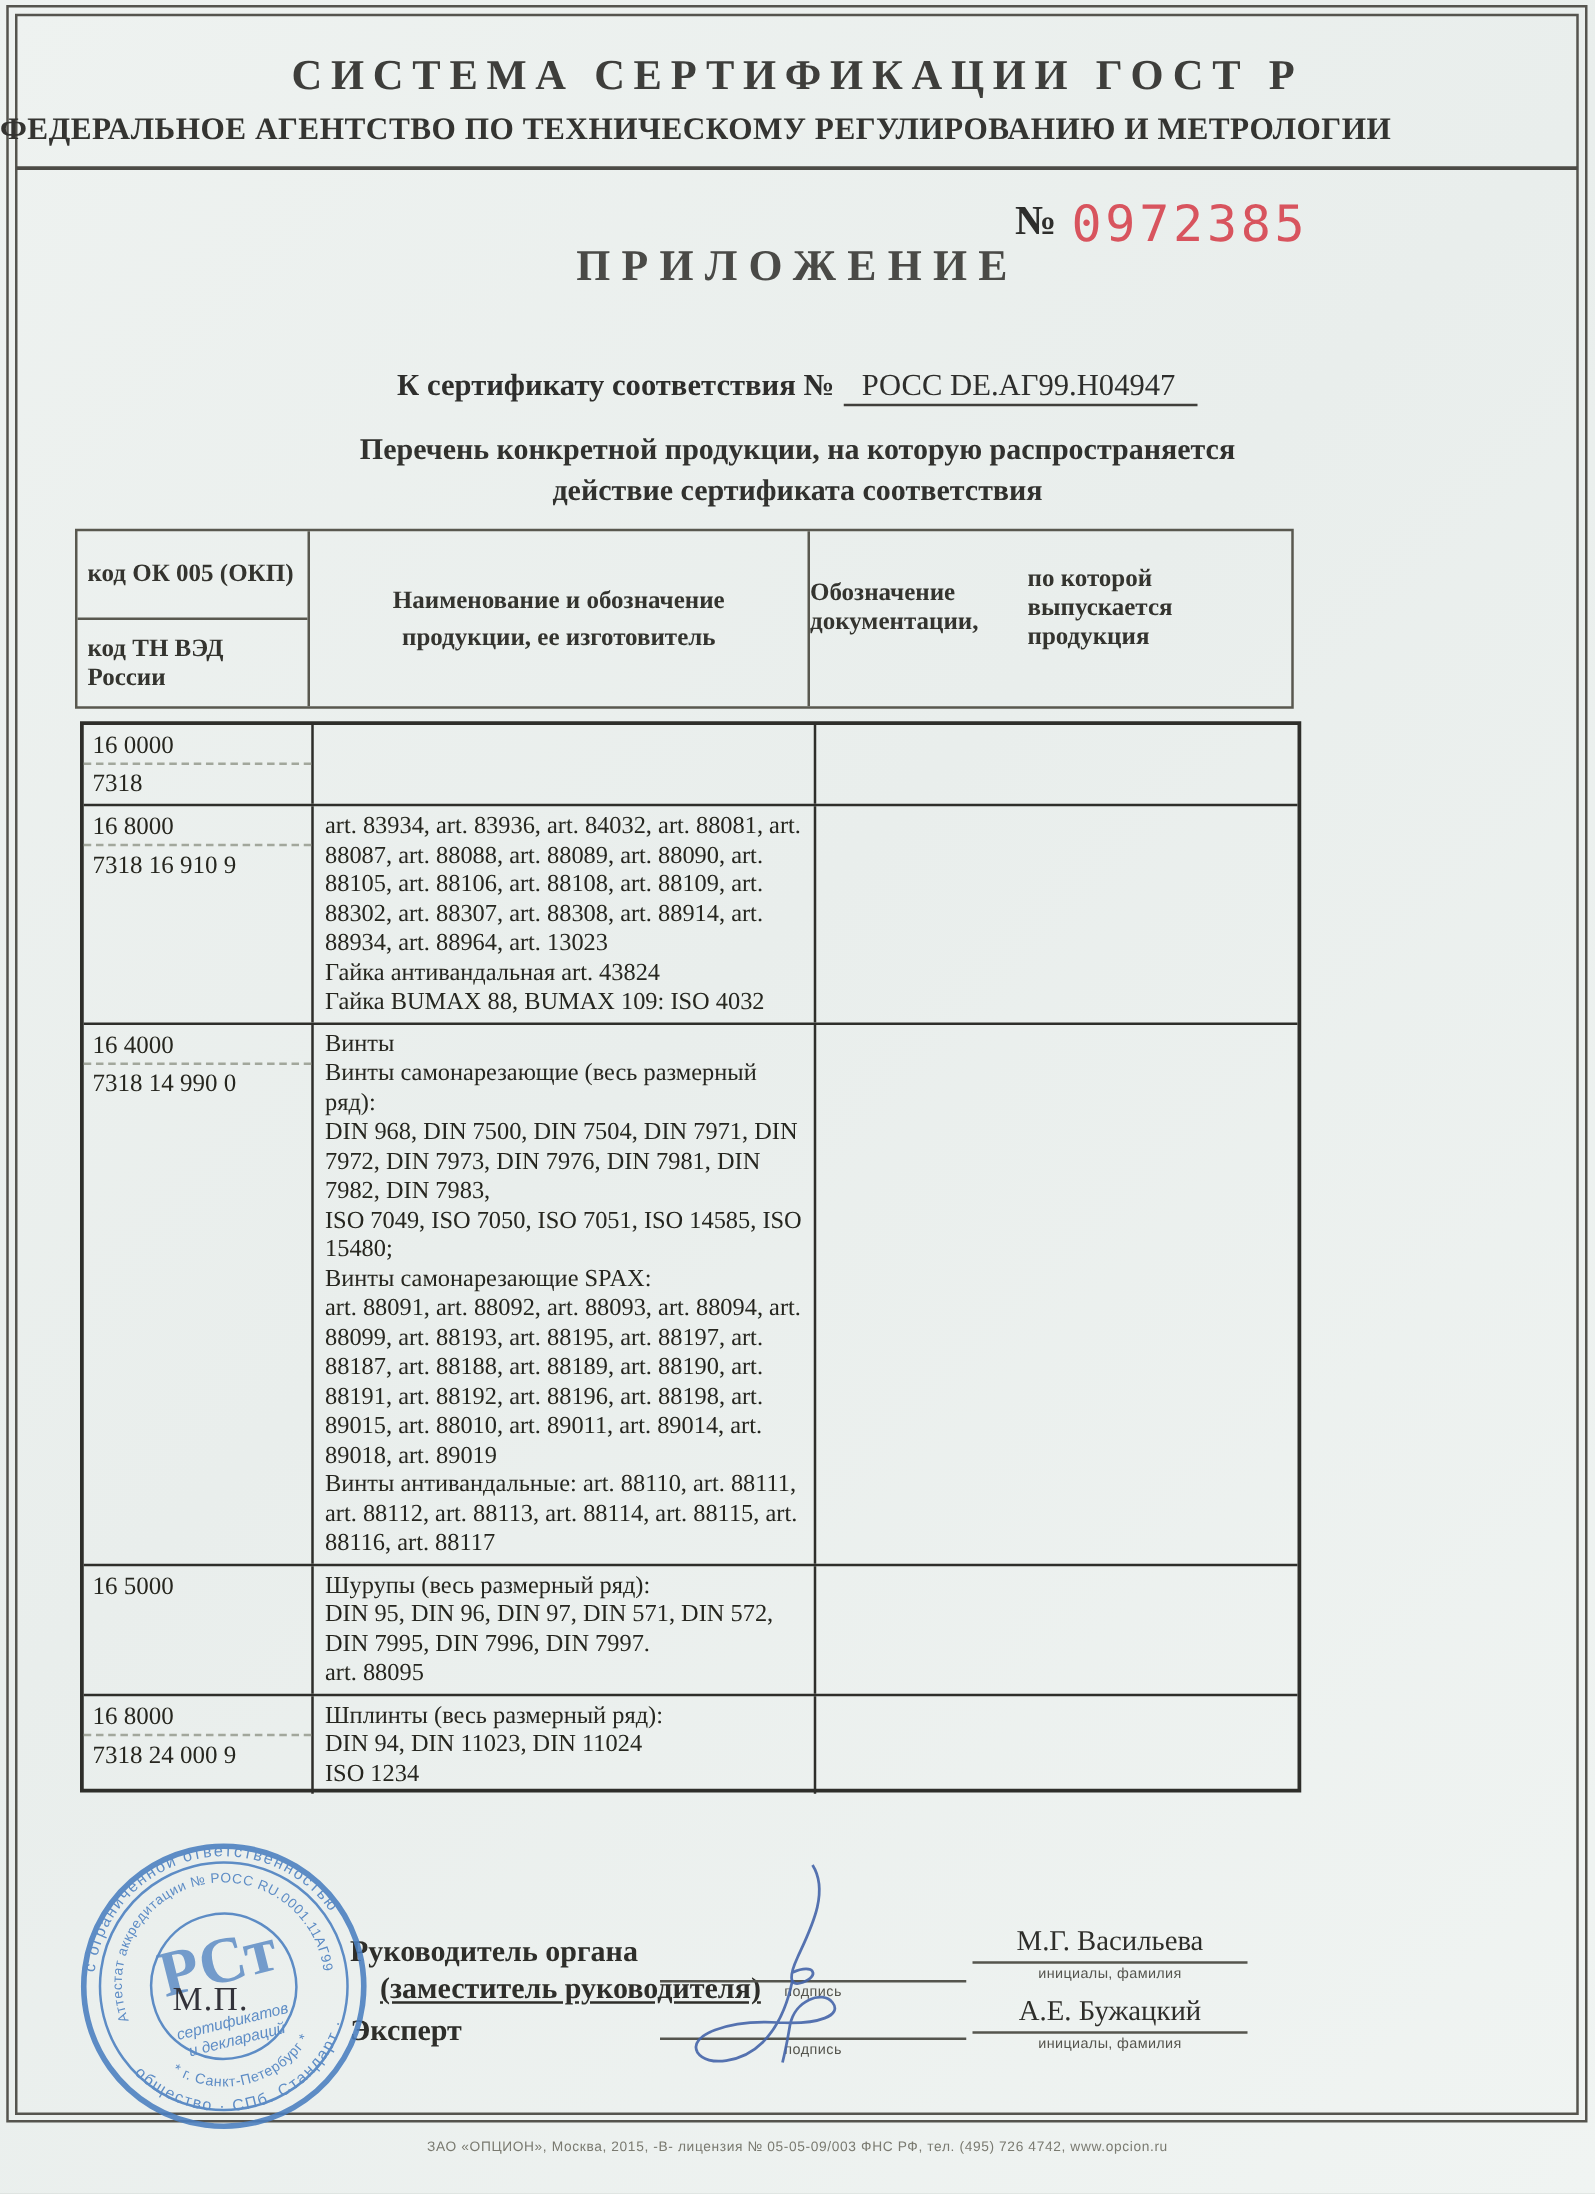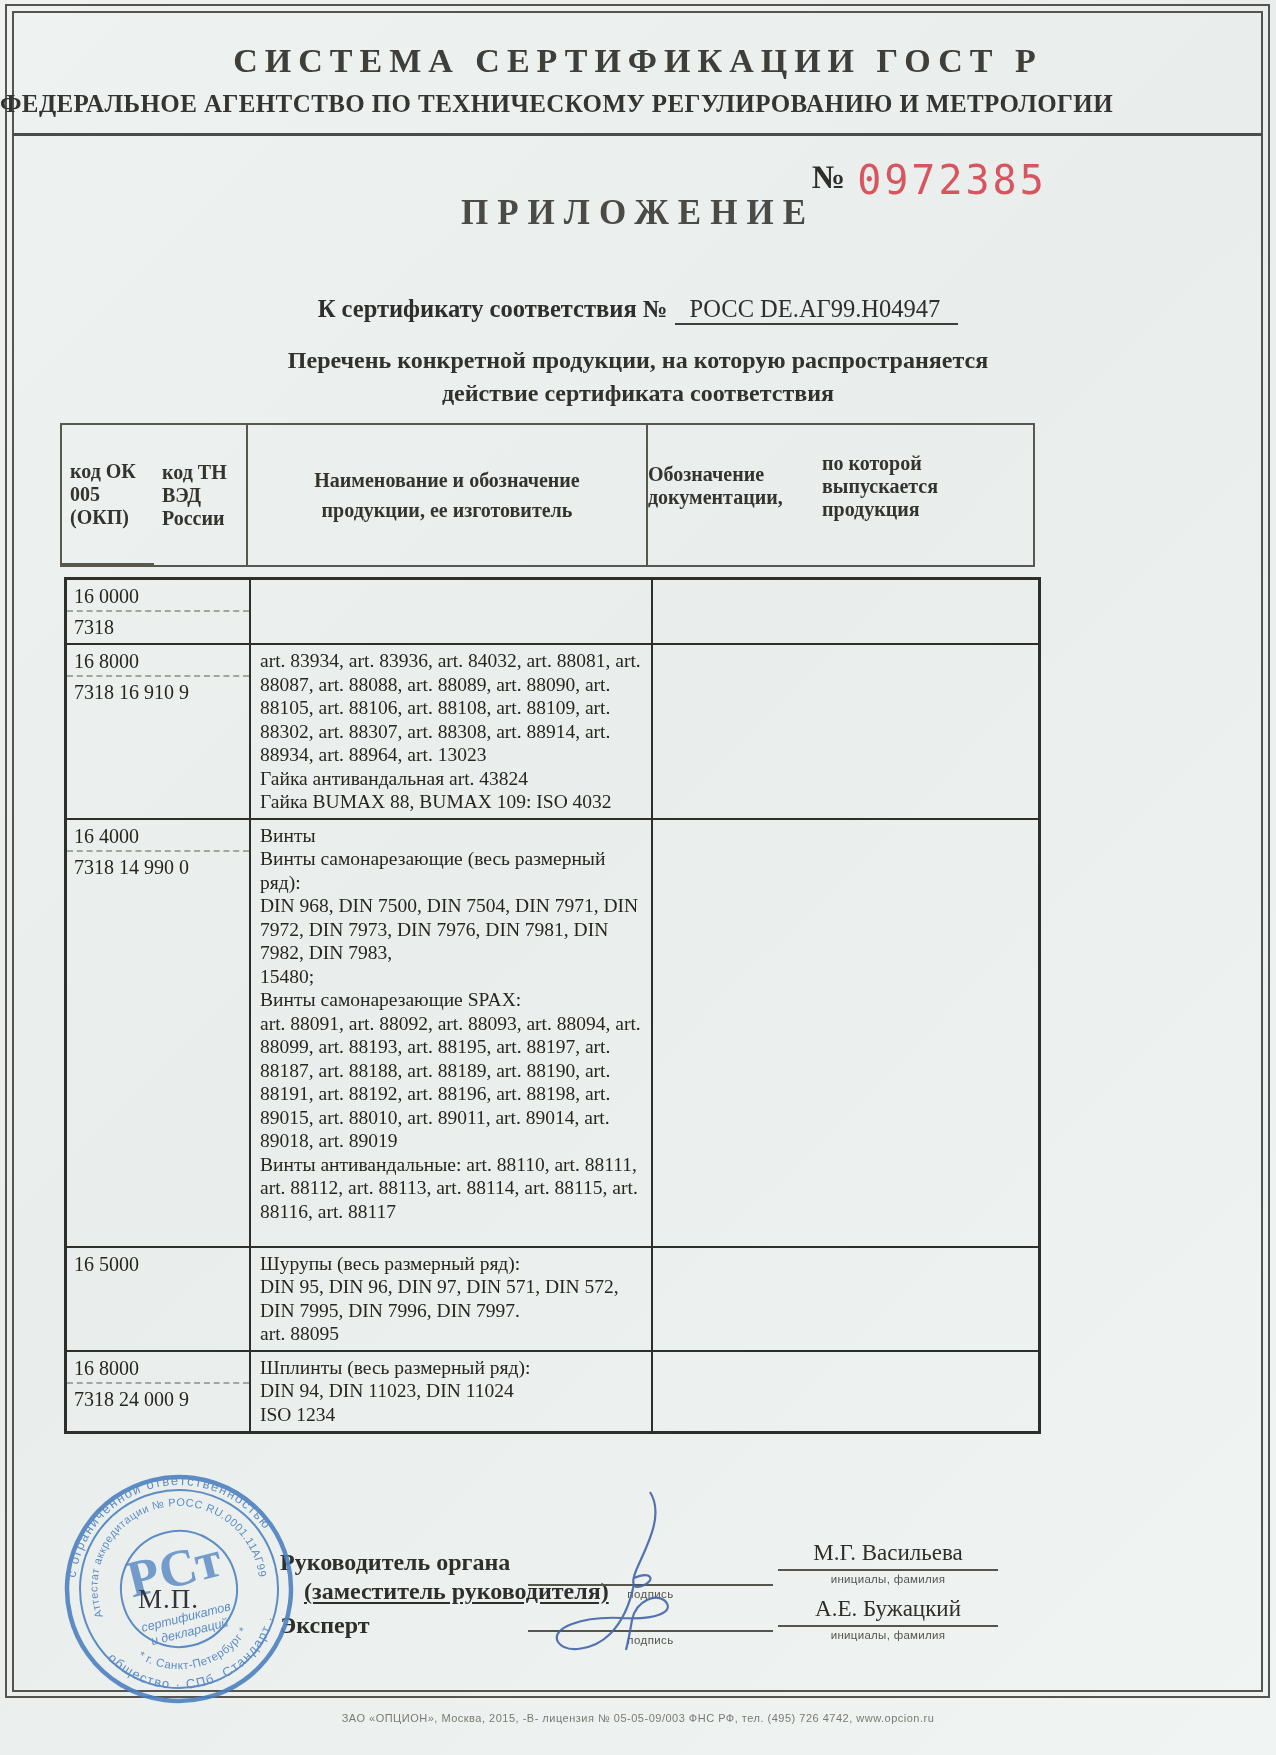--- a/index.html
+++ b/index.html
@@ -28,21 +28,21 @@
   .cert-line{position:absolute; top:295px; left:0; width:100%; text-align:center; font-size:24.5px; color:#2e2e2c;}
   .cert-label{font-weight:600;}
   .cert-number{border-bottom:2px solid #403f3b; padding:0 18px 1px 14px; margin-left:8px;}
 
   .purpose1{position:absolute; top:347px; left:0; width:100%; text-align:center; font-size:24px; font-weight:700; color:#31312e;}
   .purpose2{position:absolute; top:380px; left:0; width:100%; text-align:center; font-size:24px; font-weight:700; color:#31312e;}
 
   
   .thead{position:absolute; left:60px; top:423px; width:975px; height:144px;
     border:2px solid #59584f; display:flex; box-sizing:border-box; font-weight:700; font-size:20px; color:#34342f;}
-  .hc1{width:186px; flex:none; border-right:2px solid #59584f; display:flex; flex-direction:row; box-sizing:border-box;}
+  .hc1{width:186px; flex:none; border-right:2px solid #59584f; display:flex; flex-direction:column; box-sizing:border-box;}
   .hc1-top{flex:1; display:flex; align-items:center; padding-left:8px; border-bottom:2px solid #59584f;}
   .hc1-bot{flex:1; display:flex; align-items:center; padding-left:8px;}
   .hc2{width:400px; flex:none; border-right:2px solid #59584f; display:flex; flex-direction:column; justify-content:center; align-items:center; gap:7px; box-sizing:border-box;}
   .hc3{flex:1; display:flex; flex-direction:row; justify-content:center; align-items:center; gap:7px; padding-bottom:18px;}
 
   
   .tbody{position:absolute; left:64px; top:577px; width:977px; height:857px;
     border:3px solid #2e2e2a; box-sizing:border-box; display:flex; flex-direction:column; font-size:19.5px; color:#26261f;}
   .trow{display:flex; border-top:2px solid #2e2e2a; flex:none; box-sizing:border-box;}
   .trow:first-child{border-top:none;}
@@ -159,20 +159,21 @@
           <div class="code-divider"></div>
           <div class="tnved">7318 14 990 0</div>
         </div>
         <div class="tcol2">
           <div class="tline">Винты</div>
           <div class="tline">Винты самонарезающие  (весь размерный</div>
           <div class="tline">ряд):</div>
           <div class="tline">DIN 968, DIN 7500, DIN 7504, DIN 7971, DIN</div>
           <div class="tline">7972, DIN 7973, DIN 7976, DIN 7981, DIN</div>
           <div class="tline">7982, DIN 7983,</div>
+          <div class="tline">ISO 7049, ISO 7050, ISO 7051, ISO 14585, ISO</div>
           <div class="tline">15480;</div>
           <div class="tline">Винты самонарезающие SPAX:</div>
           <div class="tline">art. 88091, art. 88092, art. 88093, art. 88094, art.</div>
           <div class="tline">88099, art. 88193, art. 88195, art. 88197, art.</div>
           <div class="tline">88187, art. 88188, art. 88189, art. 88190, art.</div>
           <div class="tline">88191, art. 88192, art. 88196, art.  88198, art.</div>
           <div class="tline">89015, art.  88010, art.  89011, art. 89014, art.</div>
           <div class="tline">89018, art. 89019</div>
           <div class="tline">Винты антивандальные: art. 88110, art. 88111,</div>
           <div class="tline">art. 88112, art. 88113, art. 88114, art. 88115, art.</div>

